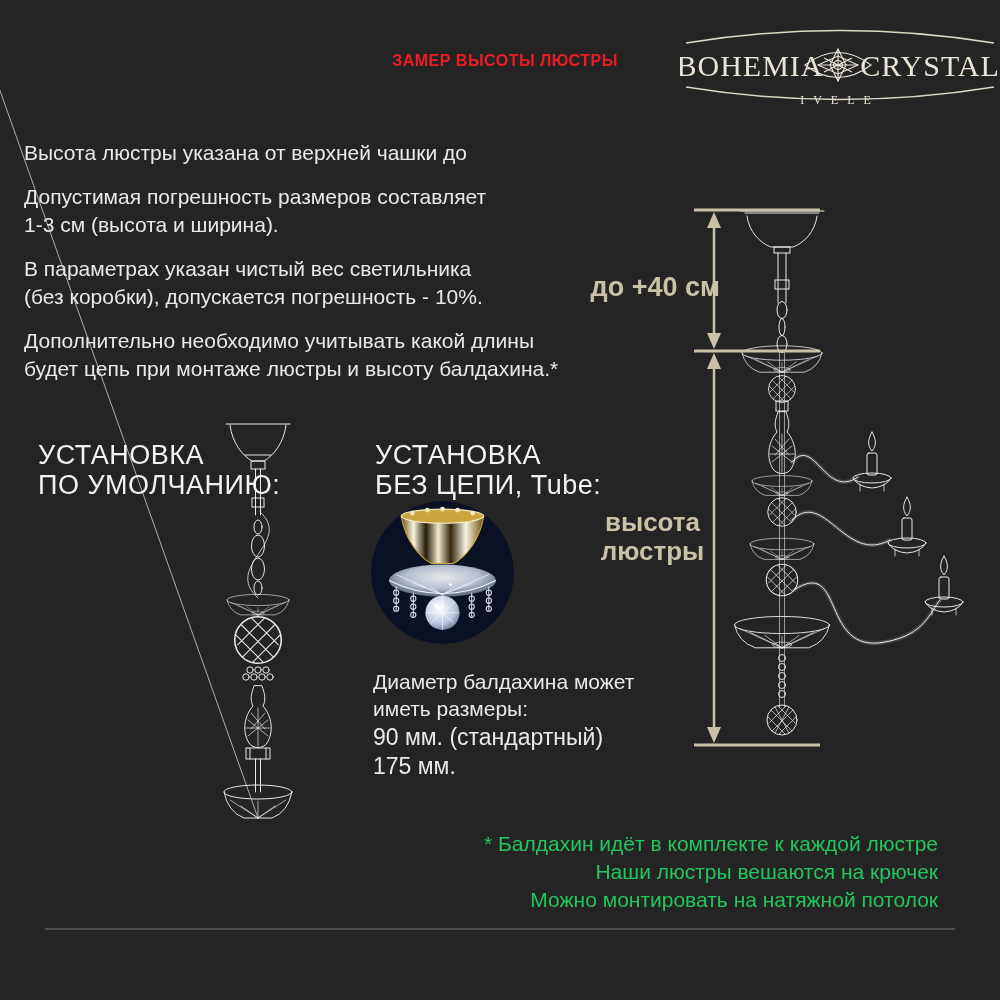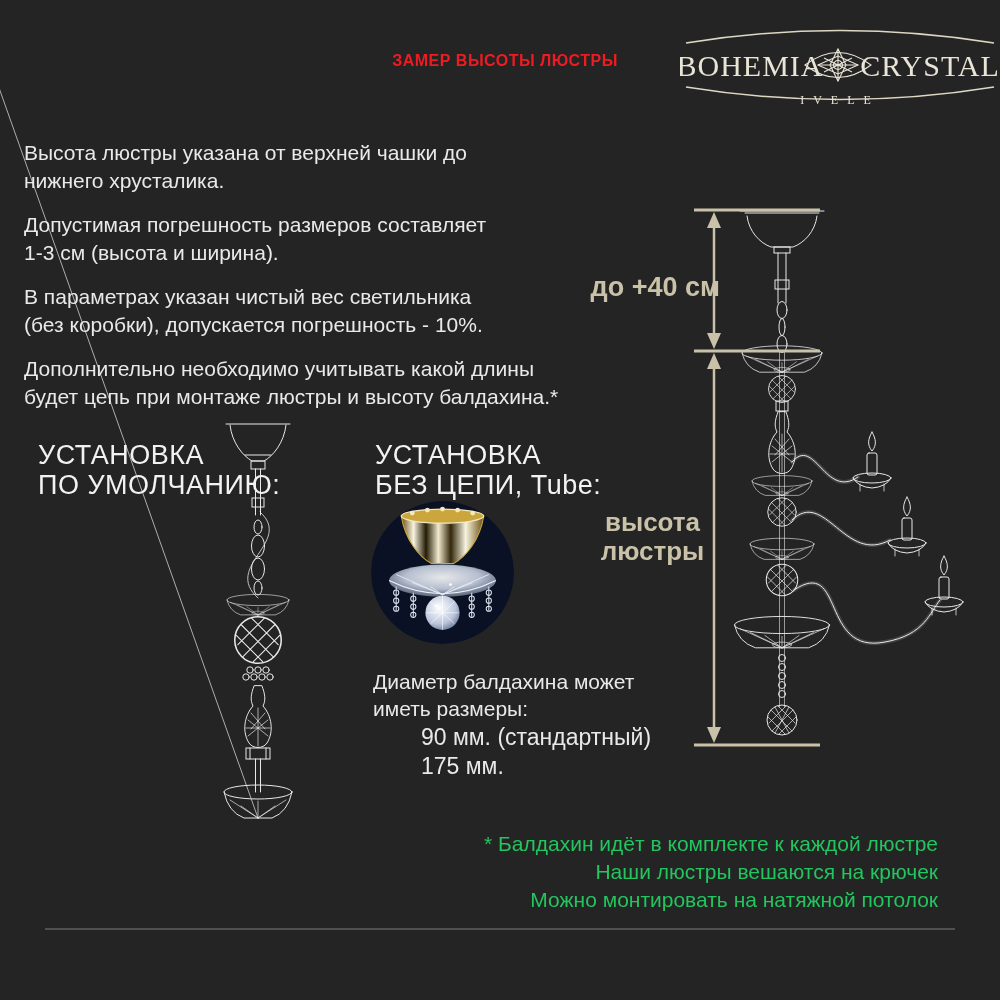--- a/index.html
+++ b/index.html
@@ -21,21 +21,21 @@
   
   .sect{font-size:27px;line-height:30px;letter-spacing:.5px;color:#f2f2f2;}
   .sect-default{left:38px;top:440px;width:300px;}
   .sect-tube{left:375px;top:440px;width:260px;}
   
   .meas-label{color:#c9c2a8;font-weight:bold;}
   .chain-label{left:555px;top:272px;width:165px;text-align:right;font-size:27px;}
   .height-label{left:585px;top:508px;width:135px;text-align:center;font-size:26px;line-height:29px;}
   
   .canopy-txt{left:373px;top:668px;width:300px;font-size:21px;line-height:27px;color:#e9e9e9;}
-  .canopy-sizes{left:373px;top:723px;width:300px;font-size:23px;line-height:29px;color:#e9e9e9;margin-left:48px;}
+  .canopy-sizes{left:373px;top:723px;width:300px;font-size:23px;line-height:29px;color:#e9e9e9;}
   
   .footnotes{right:62px;top:830px;width:620px;text-align:right;font-size:21px;line-height:28px;color:#22c55e;}
   
   .divider{left:45px;top:928px;width:910px;height:2px;background:#4f4f4f;}
   
   svg{display:block;}
   .art{stroke:#e8e8e8;fill:none;stroke-width:1;stroke-linecap:round;}
   .art-soft{stroke:#e8e8e8;fill:none;stroke-width:4;opacity:.16;stroke-linecap:round;}
   .meas{stroke:#c9c2a8;fill:none;}
   .meas-fill{fill:#c9c2a8;stroke:none;}
@@ -161,21 +161,20 @@
     <circle cx="0" cy="0" r="4.5"></circle>
   </g>
   <text class="logo-text" x="160" y="84" font-size="12" letter-spacing="9" text-anchor="middle">IVELE</text>
 </svg>
 
 <div class="abs title">ЗАМЕР ВЫСОТЫ ЛЮСТРЫ</div>
 
 <div class="abs notes">
   <p class="note">
     <span>Высота люстры указана от верхней чашки до</span><br>
-    <span>нижнего хрусталика.</span>
   </p>
   <p class="note">
     <span>Допустимая погрешность размеров составляет</span><br>
     <span>1-3 см (высота и ширина).</span>
   </p>
   <p class="note">
     <span>В параметрах указан чистый вес светильника</span><br>
     <span>(без коробки), допускается погрешность - 10%.</span>
   </p>
   <p class="note">

